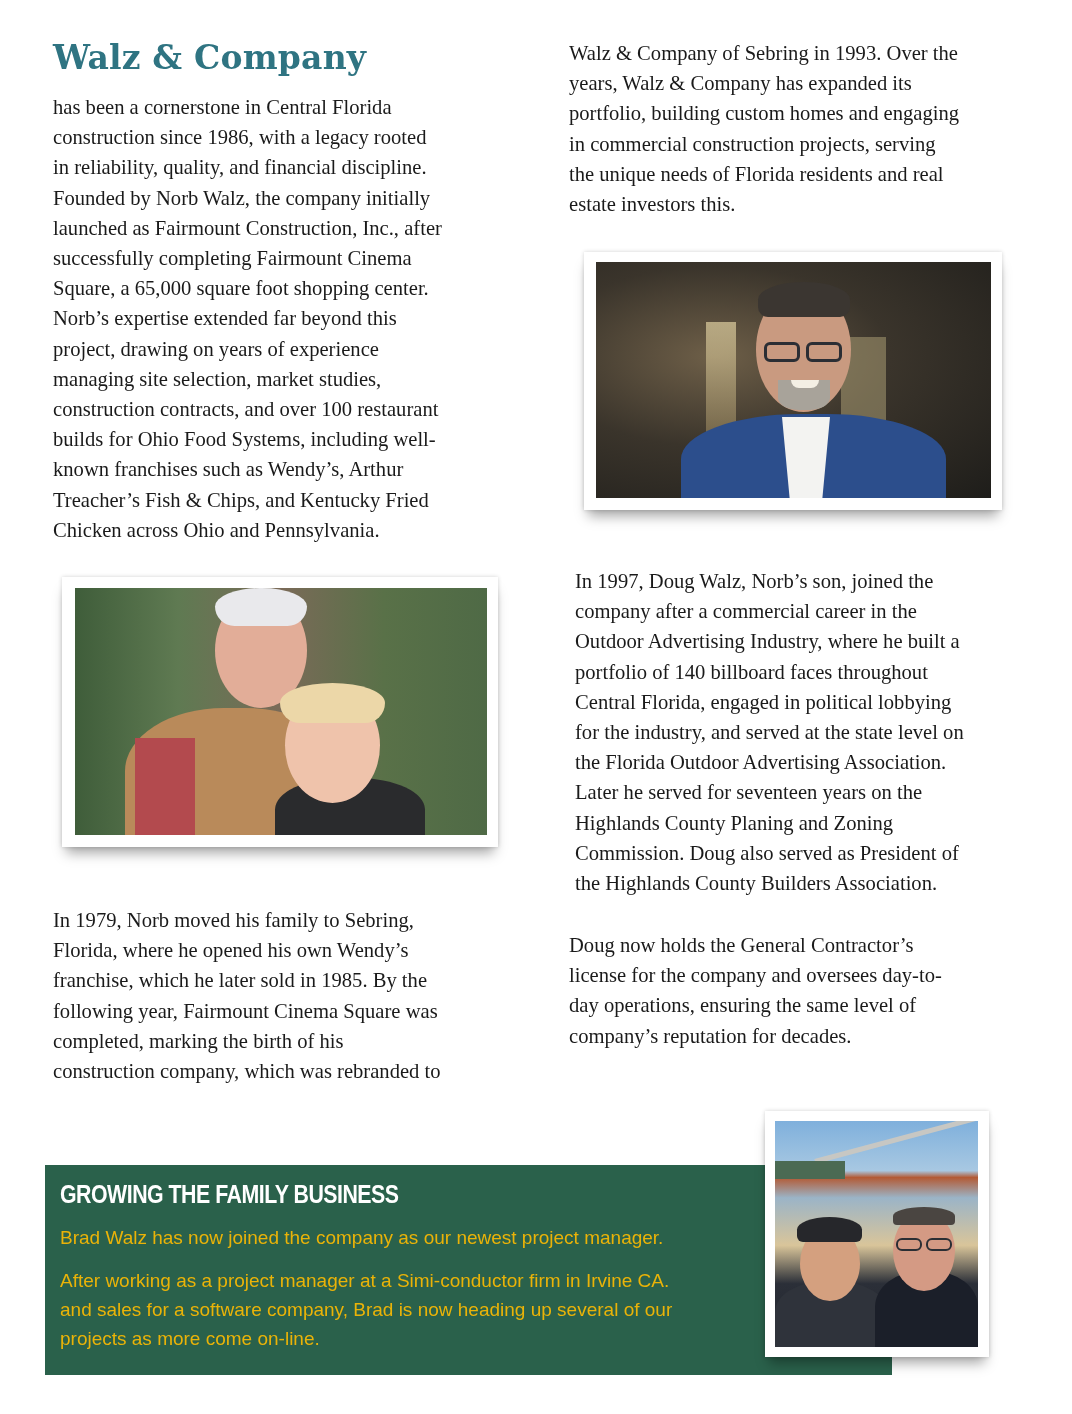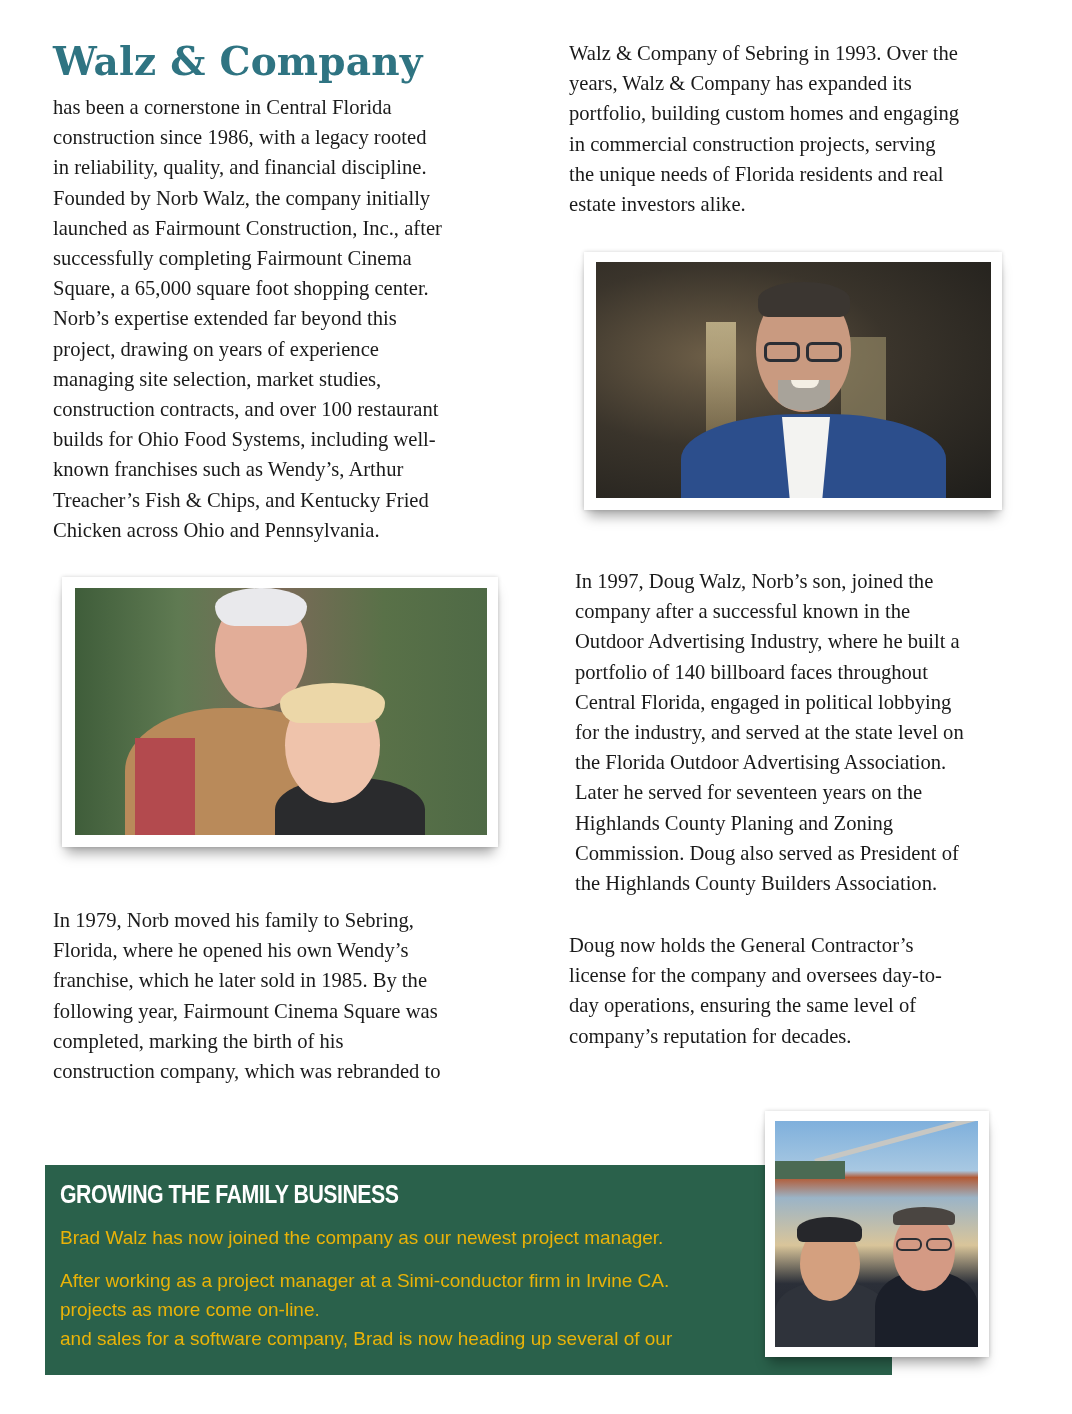--- a/index.html
+++ b/index.html
@@ -2,21 +2,21 @@
 <html><head>
 <meta charset="utf-8">
 <style>
   * { box-sizing: border-box; margin: 0; padding: 0; }
   html, body { width: 1072px; height: 1414px; background: #ffffff; overflow: hidden; }
   body { position: relative; font-family: "DejaVu Serif", "Liberation Serif", serif; color: #1b1b1b; }
 
   .title {
     position: absolute; left: 53px; top: 38px;
     font-family: "DejaVu Serif", serif; font-weight: bold;
-    font-size: 39px; color: #2f7482; letter-spacing: 0.2px;
+    font-size: 33px; color: #2f7482; letter-spacing: 0.2px;
   }
   .para {
     position: absolute; font-family: "Liberation Serif", "DejaVu Serif", serif;
     font-size: 20.6px; line-height: 30.2px; color: #1a1a1a; white-space: nowrap;
   }
   .para .ln { display: block; }
 
   #p-intro { left: 53px; top: 92px; }
   #p-right-top { left: 569px; top: 38px; }
   #p-1979 { left: 53px; top: 905px; }
@@ -84,21 +84,21 @@
     <span class="ln">known franchises such as Wendy’s, Arthur</span>
     <span class="ln">Treacher’s Fish &amp; Chips, and Kentucky Fried</span>
     <span class="ln">Chicken across Ohio and Pennsylvania.</span>
   </div>
 <div class="para" id="p-right-top">
     <span class="ln">Walz &amp; Company of Sebring in 1993. Over the</span>
     <span class="ln">years, Walz &amp; Company has expanded its</span>
     <span class="ln">portfolio, building custom homes and engaging</span>
     <span class="ln">in commercial construction projects, serving</span>
     <span class="ln">the unique needs of Florida residents and real</span>
-    <span class="ln">estate investors alike.</span>
+    <span class="ln">estate investors this.</span>
   </div>
 
 <div class="photo-frame" id="frame-doug" title="Portrait of Doug Walz">
   <div class="photo">
     <div style="position:absolute;left:110px;top:60px;width:30px;height:120px;background:linear-gradient(#e9d9a8,#8c7a55);opacity:.65;"></div>
     <div style="position:absolute;left:245px;top:75px;width:45px;height:110px;background:#a89a72;opacity:.55;"></div>
     <div class="body-shape" style="left:85px;top:152px;width:265px;height:100px;background:#2c4e8c;"></div>
     <div style="position:absolute;left:170px;top:155px;width:80px;height:85px;background:#f3f3f1;clip-path:polygon(20% 0,80% 0,70% 100%,30% 100%);"></div>
     <div class="head" style="left:160px;top:25px;width:95px;height:125px;background:#c99a80;"></div>
     <div style="position:absolute;left:162px;top:20px;width:92px;height:35px;background:#3b3631;border-radius:50% 50% 10px 10px;"></div>
@@ -124,21 +124,21 @@
 <div class="para" id="p-1979">
     <span class="ln">In 1979, Norb moved his family to Sebring,</span>
     <span class="ln">Florida, where he opened his own Wendy’s</span>
     <span class="ln">franchise, which he later sold in 1985. By the</span>
     <span class="ln">following year, Fairmount Cinema Square was</span>
     <span class="ln">completed, marking the birth of his</span>
     <span class="ln">construction company, which was rebranded to</span>
   </div>
 <div class="para" id="p-1997">
     <span class="ln">In 1997, Doug Walz, Norb’s son, joined the</span>
-    <span class="ln">company after a successful known in the</span>
+    <span class="ln">company after a commercial career in the</span>
     <span class="ln">Outdoor Advertising Industry, where he built a</span>
     <span class="ln">portfolio of 140 billboard faces throughout</span>
     <span class="ln">Central Florida, engaged in political lobbying</span>
     <span class="ln">for the industry, and served at the state level on</span>
     <span class="ln">the Florida Outdoor Advertising Association.</span>
     <span class="ln">Later he served for seventeen years on the</span>
     <span class="ln">Highlands County Planing and Zoning</span>
     <span class="ln">Commission. Doug also served as President of</span>
     <span class="ln">the Highlands County Builders Association.</span>
   </div>
@@ -149,22 +149,22 @@
     <span class="ln">company’s reputation for decades.</span>
   </div>
 
 <div class="panel">
   <div class="panel-title">GROWING THE FAMILY BUSINESS</div>
   <div class="panel-text" id="panel-p1">
       <span class="ln">Brad Walz has now joined the company as our newest project manager.</span>
     </div>
   <div class="panel-text" id="panel-p2">
       <span class="ln">After working as a project manager at a Simi-conductor firm in Irvine CA.</span>
+      <span class="ln">and sales for a software company, Brad is now heading up several of our</span>
       <span class="ln">projects as more come on-line.</span>
-      <span class="ln">and sales for a software company, Brad is now heading up several of our</span>
     </div>
 </div>
 
 <div class="photo-frame" id="frame-brad" title="Brad and Doug Walz at construction site">
   <div class="photo">
     <div style="position:absolute;left:40px;top:0px;width:170px;height:5px;background:#c7c7c3;transform:rotate(-15deg);transform-origin:left;top:38px;"></div>
     <div style="position:absolute;left:0;top:40px;width:70px;height:18px;background:#4b6a53;"></div>
     <div class="body-shape" style="left:0px;top:160px;width:112px;height:70px;background:#2f333b;"></div>
     <div class="head" style="left:25px;top:105px;width:60px;height:75px;background:#d4a07f;"></div>
     <div style="position:absolute;left:22px;top:96px;width:65px;height:25px;background:#26272b;border-radius:50% 50% 6px 6px;"></div>

